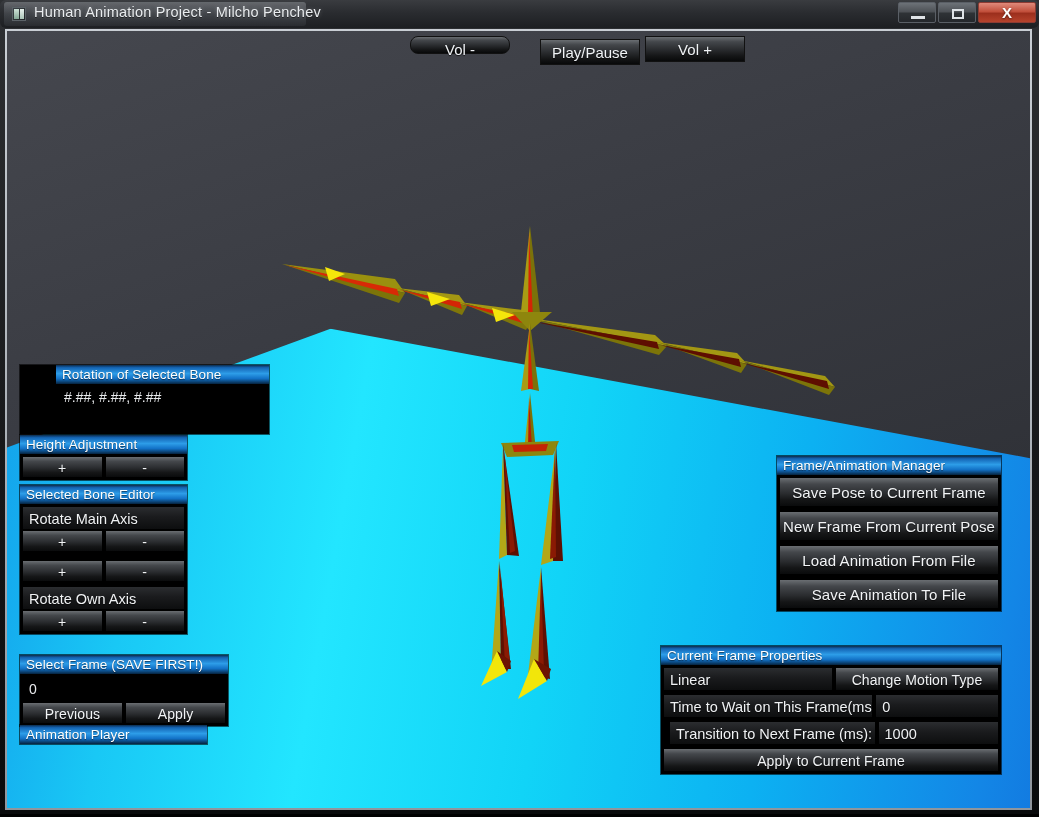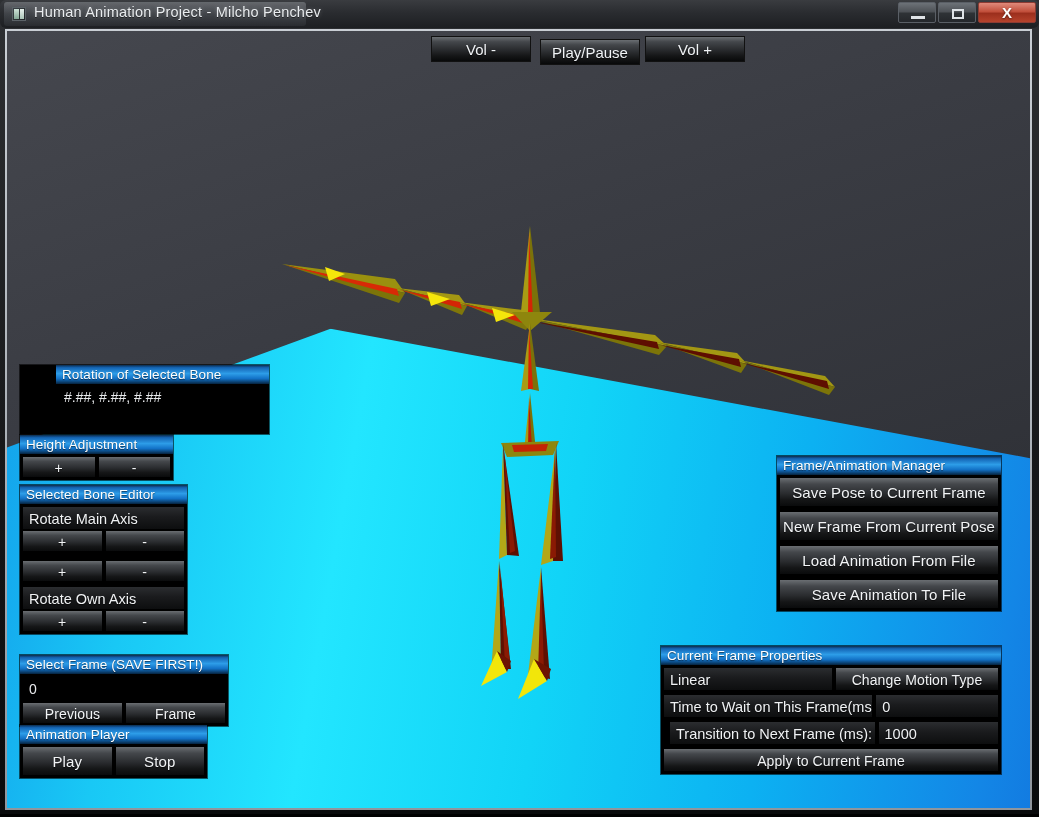--- a/index.html
+++ b/index.html
@@ -395,32 +395,32 @@
 
         <polygon points="534,536 520,652 534,646" fill="#b3a717"></polygon>
         <polygon points="534,536 543,648 534,646" fill="#5e1003"></polygon>
         <polygon points="534,541 531,644 537,642" fill="#8a1a04"></polygon>
 
         <polygon points="527,628 511,668 540,650" fill="#f2e60a"></polygon>
         <polygon points="527,628 540,650 544,638" fill="#6d1302"></polygon>
       </g>
     </svg>
 
-    <div class="top-btn" style="left:424px; top:5px; width:100px; height:26px; line-height:26px;">Vol -</div>
+    <div class="top-btn" style="left:403px; top:5px; width:100px; height:18px; line-height:26px;border-radius:8px;">Vol -</div>
     <div class="top-btn" style="left:533px; top:8px; width:100px; height:26px; line-height:26px;">Play/Pause</div>
     <div class="top-btn" style="left:638px; top:5px; width:100px; height:26px; line-height:26px;">Vol +</div>
 
     <div class="panel" style="left:13px; top:334px; width:213px;padding-left:36px;">
       <div class="panel-header">Rotation of Selected Bone</div>
       <div class="panel-body" style="height:46px;">
         <div class="value-box">#.##, #.##, #.##</div>
       </div>
     </div>
 
-    <div class="panel" style="left:13px; top:404px; width:153px;">
+    <div class="panel" style="left:13px; top:404px; width:167px;">
       <div class="panel-header">Height Adjustment</div>
       <div class="panel-body">
         <div class="row2">
           <div class="btn">+</div>
           <div class="btn">-</div>
         </div>
       </div>
     </div>
 
     <div class="panel" style="left:13px; top:454px; width:167px;">
@@ -452,33 +452,27 @@
 
       </div>
     </div>
 
     <div class="panel" style="left:13px; top:624px; width:208px;">
       <div class="panel-header">Select Frame (SAVE FIRST!)</div>
       <div class="panel-body">
         <div class="value-box" style="height:24px; line-height:24px; border:1px solid #000;">0</div>
         <div class="row2" style="margin-top:2px;">
           <div class="btn">Previous</div>
-          <div class="btn">Frame</div>
+          <div class="btn">Apply</div>
         </div>
       </div>
     </div>
 
     <div class="panel" style="left:13px; top:694px; width:187px;">
       <div class="panel-header">Animation Player</div>
-      <div class="panel-body">
-        <div class="row2">
-          <div class="btn tall">Play</div>
-          <div class="btn tall">Stop</div>
-        </div>
-      </div>
     </div>
 
     <div class="panel" style="left:770px; top:425px; width:224px;">
       <div class="panel-header">Frame/Animation Manager</div>
       <div class="panel-body">
         <div class="btn tall wide-row" style="margin-bottom:4px;">Save Pose to Current Frame</div>
         <div class="btn tall wide-row" style="margin-bottom:4px;">New Frame From Current Pose</div>
         <div class="btn tall wide-row" style="margin-bottom:4px;">Load Animation From File</div>
         <div class="btn tall wide-row">Save Animation To File</div>
       </div>

